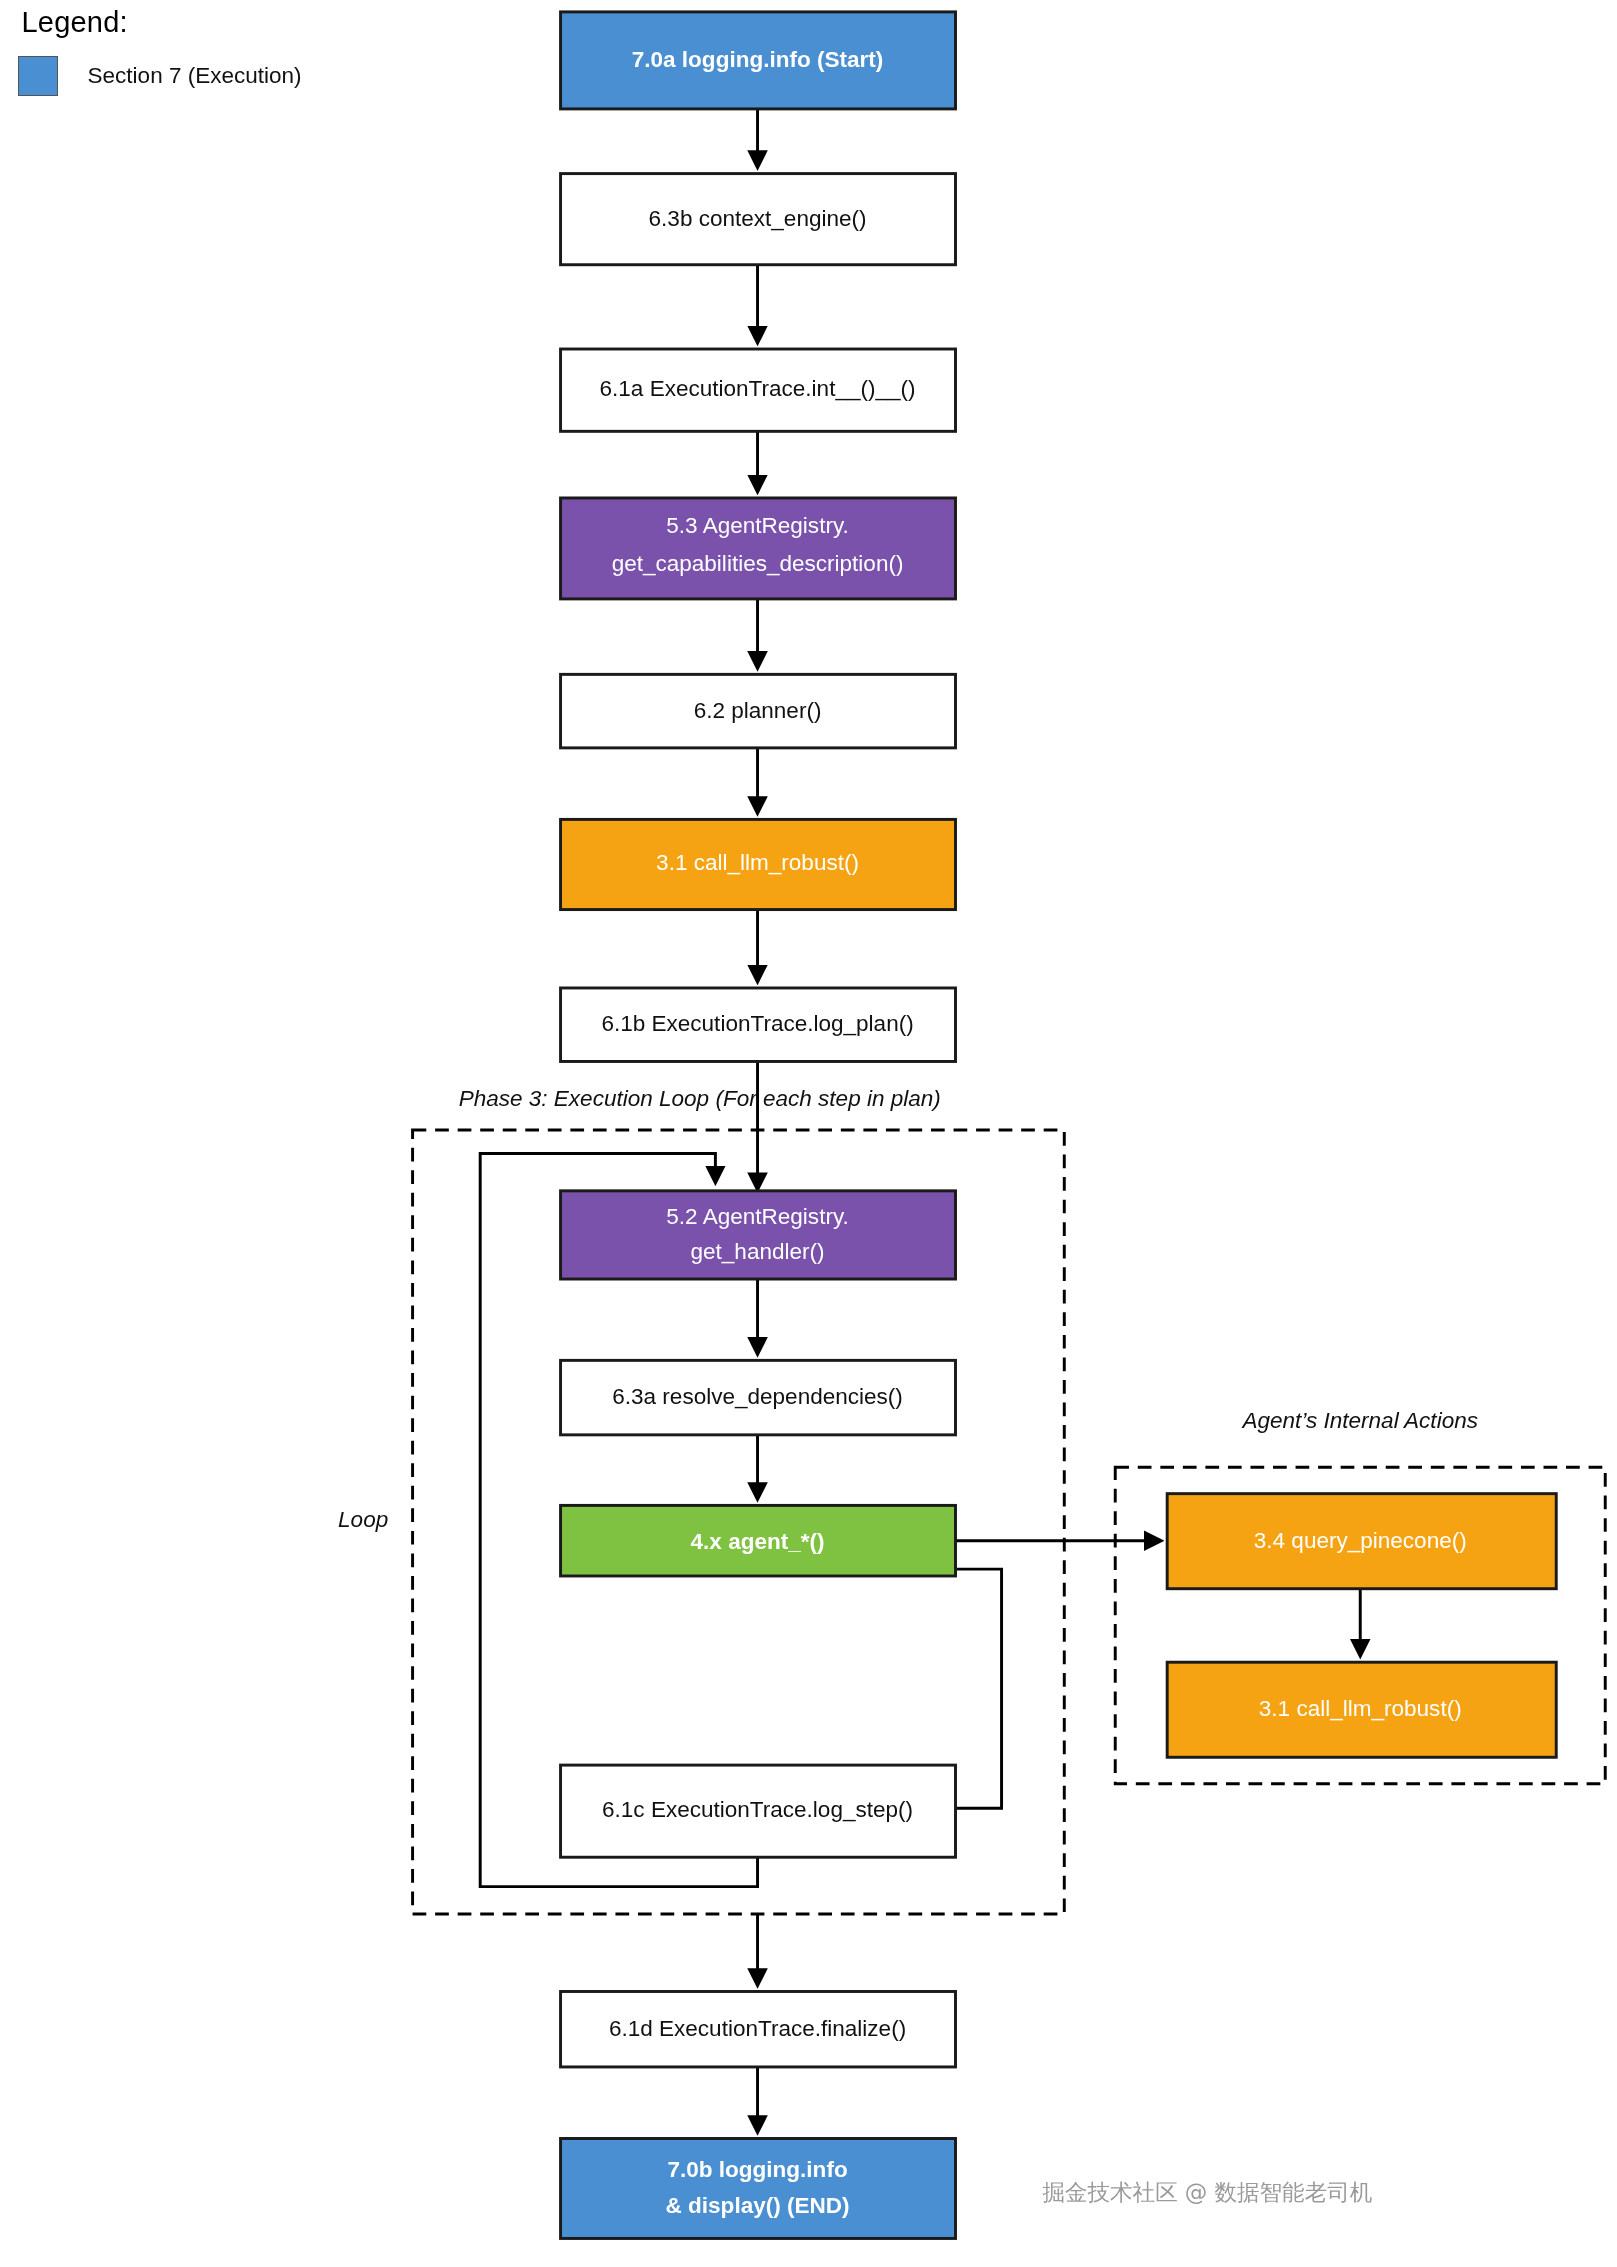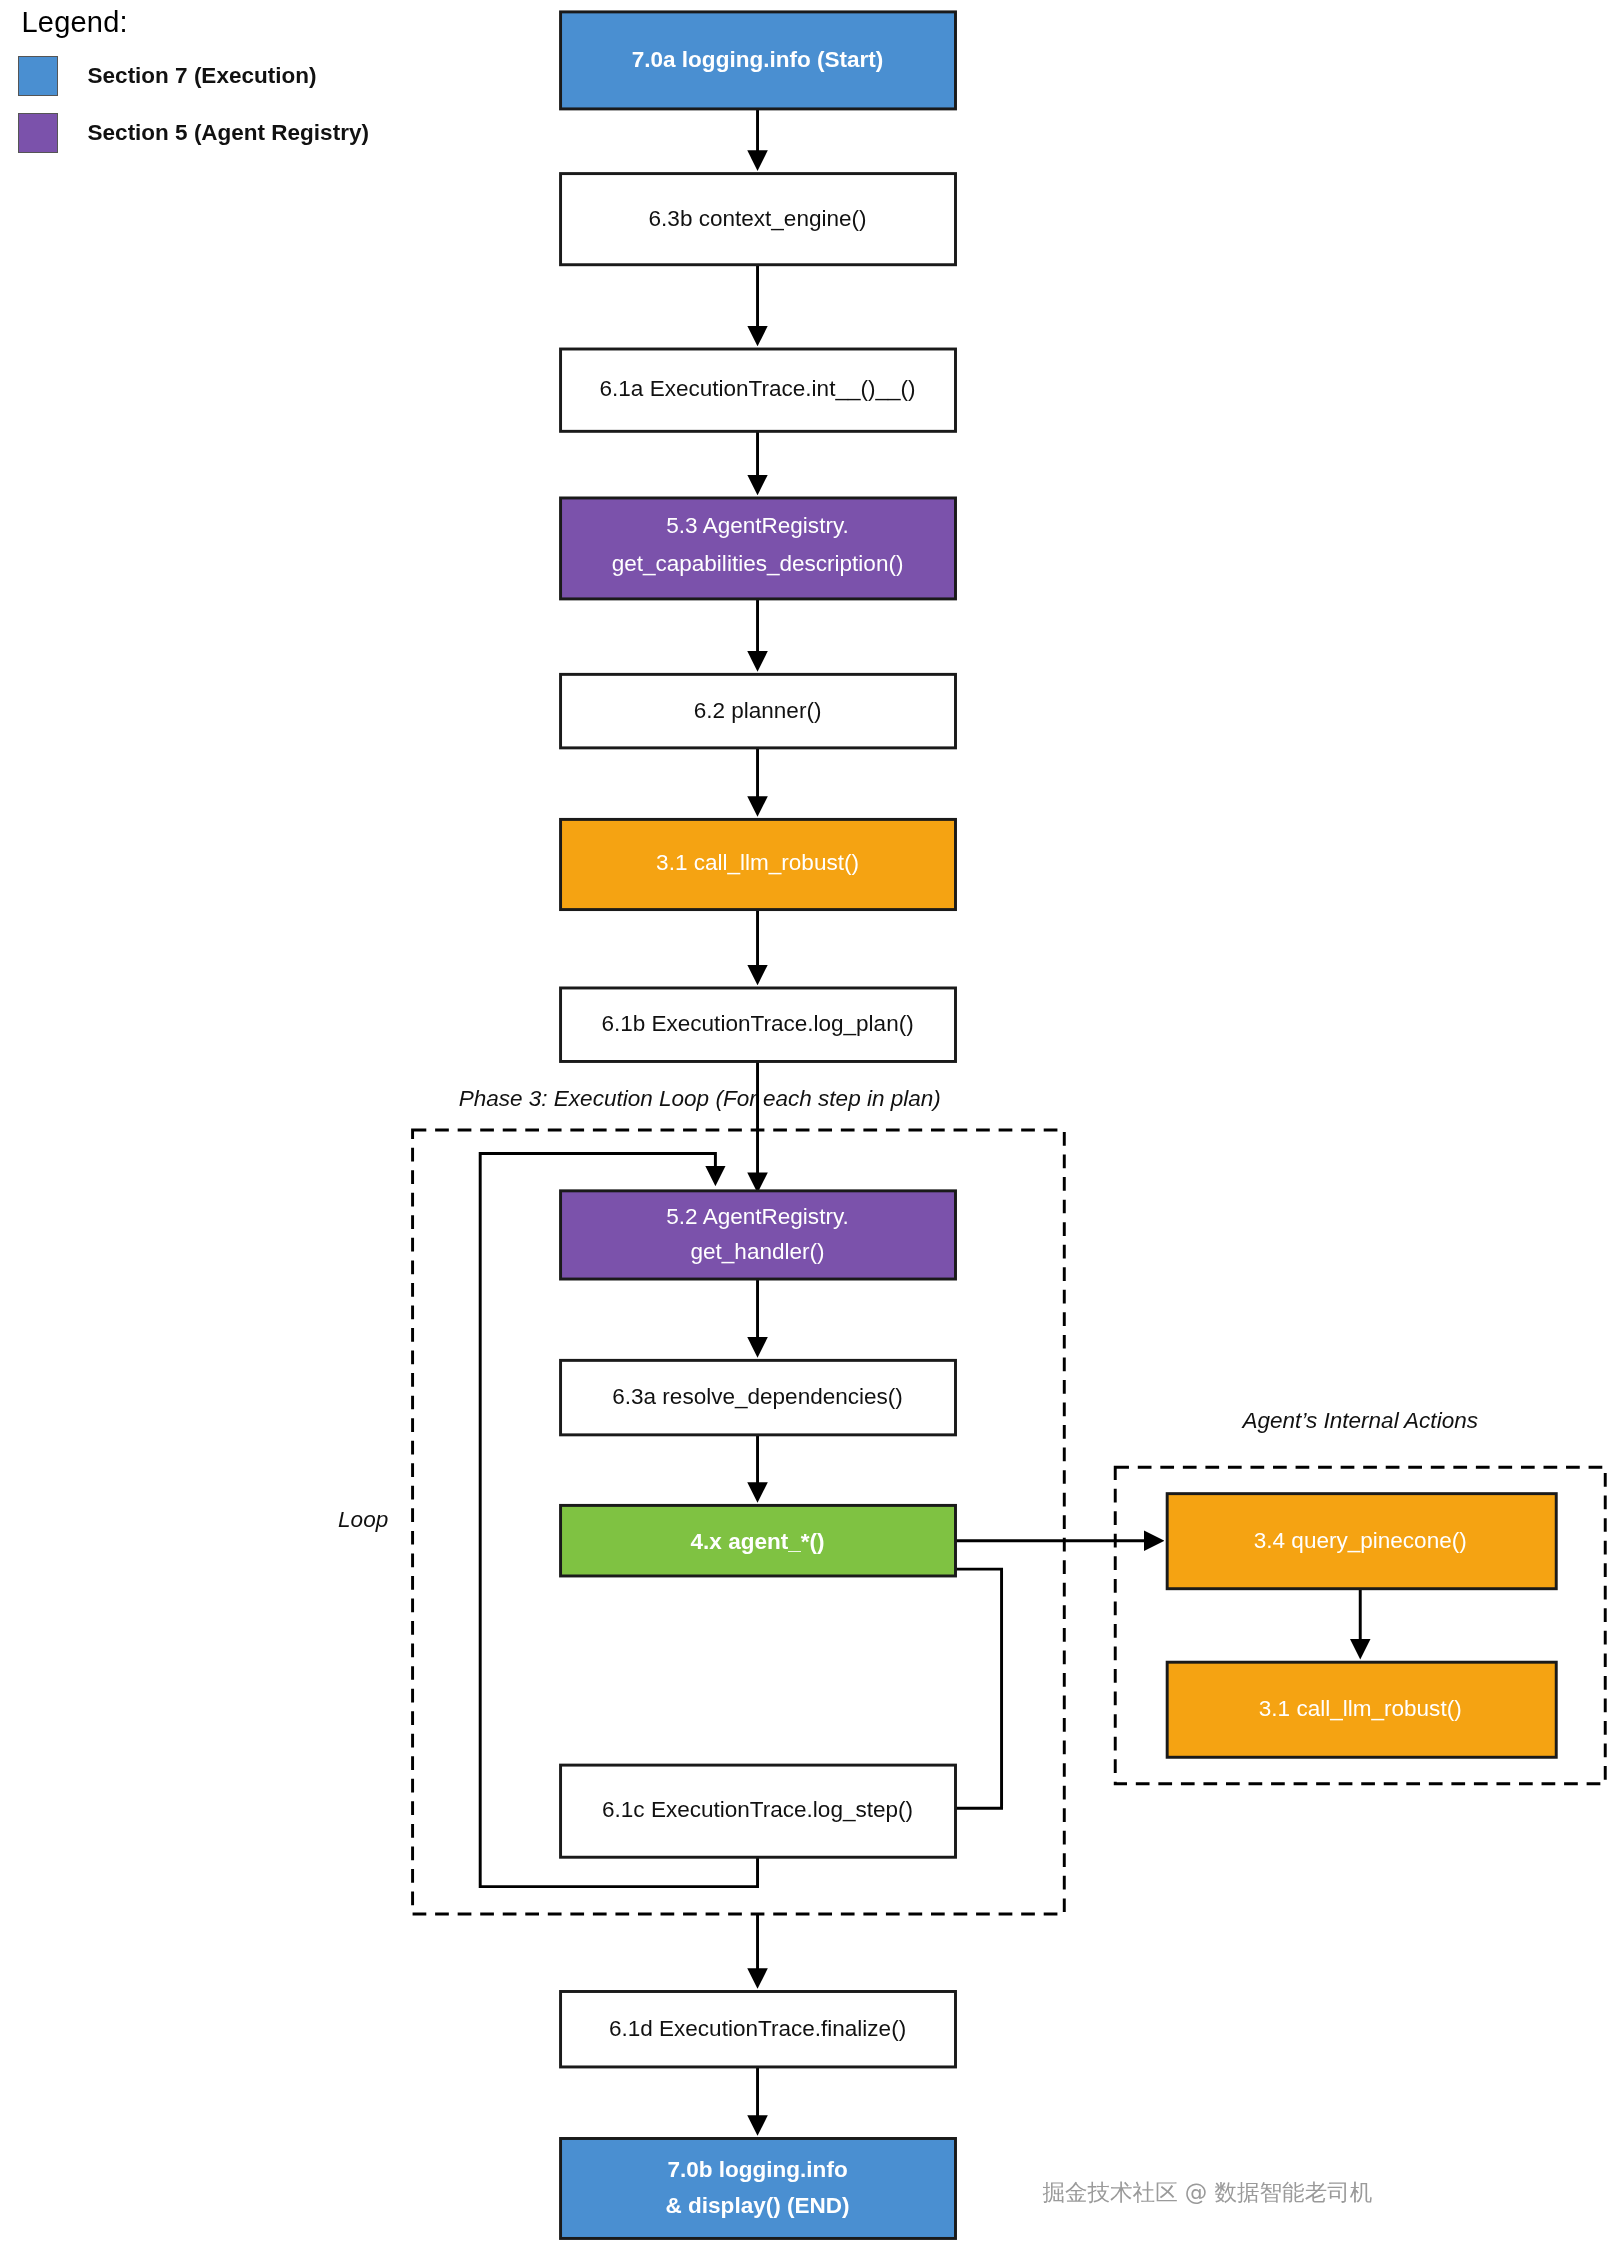--- a/index.html
+++ b/index.html
@@ -4,21 +4,21 @@
 <style>
   html,body{margin:0;padding:0;background:#ffffff;}
   body{width:1617px;height:2267px;position:relative;overflow:hidden;
        font-family:"Liberation Sans","DejaVu Sans",sans-serif;}
 
   
   #legend{position:absolute;left:17.6px;top:5.9px;width:421px;}
   #legend-title{font-size:29px;font-weight:normal;color:#000;margin:0 0 15.7px 3.9px;letter-spacing:0.2px;}
   .legend-row{display:flex;align-items:center;height:43px;margin-bottom:13.7px;}
   .legend-swatch{width:40px;height:40px;border:1.5px solid #555;box-sizing:border-box;flex:0 0 auto;}
-  .legend-label{margin-left:30px;font-size:22.5px;color:#111;white-space:nowrap;font-weight:bold;}
+  .legend-label{margin-left:30px;font-size:22.5px;color:#111;white-space:nowrap;}
 
   
   #diagram{position:absolute;left:0;top:0;width:1617px;height:2267px;}
 
   .nodebox{stroke:#1a1a1a;stroke-width:3;}
   .dashbox{fill:none;stroke:#000;stroke-width:3;stroke-dasharray:14 9;}
   .edge{stroke:#000;stroke-width:3;fill:none;}
   .nodetext{font-family:"Liberation Sans","DejaVu Sans",sans-serif;
             text-anchor:middle;dominant-baseline:middle;}
   .t-dark{fill:#111;font-size:23px;}
@@ -30,24 +30,20 @@
 </style>
 </head>
 <body>
 
 <div id="legend">
   <div id="legend-title">Legend:</div>
 
   <div class="legend-row">
     <div class="legend-swatch" style="background:#4a8fd1"></div>
     <div class="legend-label">Section 7 (Execution)</div>
-  </div>
-  <div class="legend-row">
-    <div class="legend-swatch" style="background:#7b52ab"></div>
-    <div class="legend-label">Section 5 (Agent Registry)</div>
   </div>
 </div>
 
 <svg id="diagram" viewBox="0 0 1650 2313">
   <defs>
     <marker id="arrow" viewBox="0 0 12 12" refX="9" refY="6" markerWidth="7" markerHeight="7" orient="auto-start-reverse">
       <path d="M 0 0 L 12 6 L 0 12 z" fill="#000"></path>
     </marker>
   </defs>
 

